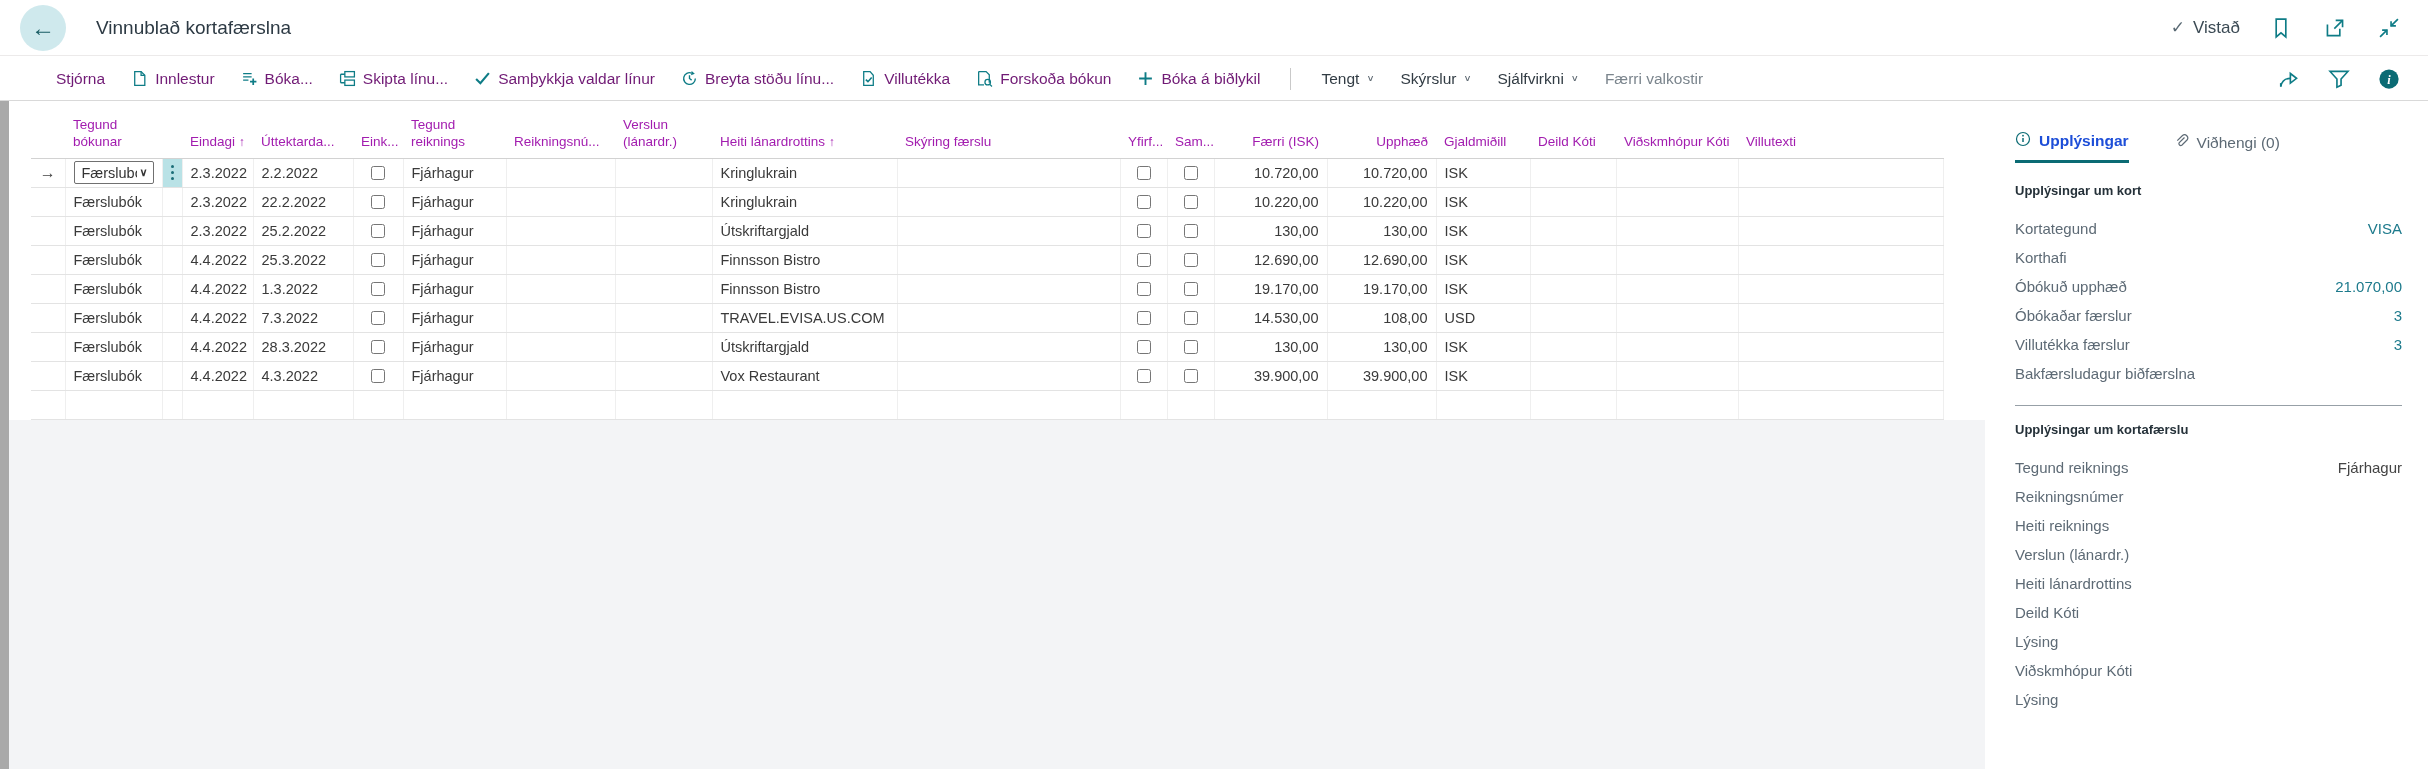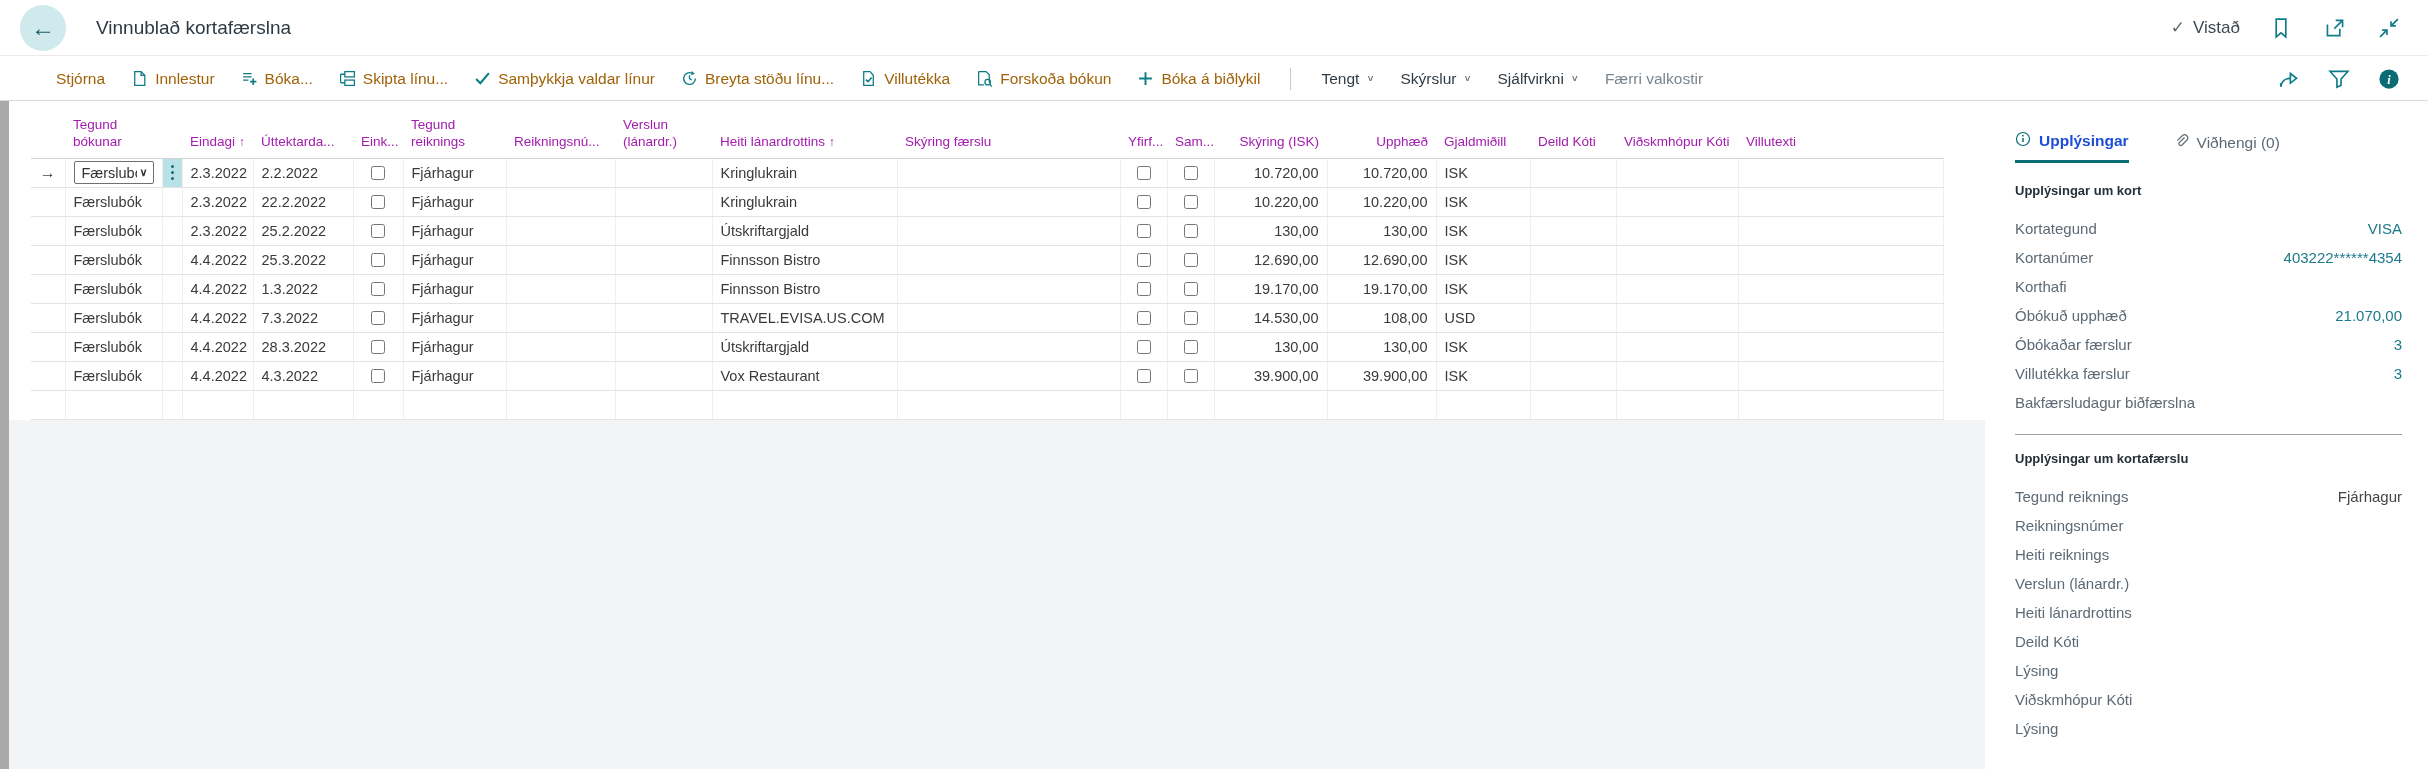--- a/index.html
+++ b/index.html
@@ -17,21 +17,21 @@
   .saved { display:flex; align-items:center; gap:8px; font-size:17px; color:#3b4a54; }
   .saved .chk { color:#5a6a74; font-size:17px; }
   .tb-icon { width:26px; height:26px; color:#0e7c86; cursor:pointer; background:none; border:none;
              display:flex; align-items:center; justify-content:center; }
   .tb-icon svg { width:22px; height:22px; }
 
   
   .toolbar { position:absolute; left:0; top:57px; width:2428px; height:44px; background:#fff;
              border-bottom:1px solid #d9d9d9; display:flex; align-items:center; padding:0 26px 0 56px; }
   .toolbar-left { display:flex; align-items:center; gap:26px; flex:1; }
-  .titem { display:flex; align-items:center; gap:7px; font-size:15.5px; color:#a16207; background:none;
+  .titem { display:flex; align-items:center; gap:7px; font-size:15.5px; color:#701a75; background:none;
            border:none; cursor:pointer; font-family:inherit; white-space:nowrap; }
   .titem svg { width:17px; height:17px; color:#0e7c86; }
   .tdivider { width:1px; height:22px; background:#c9c9c9; margin:0 4px; }
   .tmenu { display:flex; align-items:center; gap:7px; font-size:15.5px; color:#323c44; background:none;
            border:none; cursor:pointer; font-family:inherit; }
   .tmenu .caret { font-size:11px; color:#5f6a73; transform:scaleY(.8); }
   .tmore { font-size:15.5px; color:#7b858d; background:none; border:none; cursor:pointer; font-family:inherit; }
   .toolbar-right { display:flex; align-items:center; gap:24px; }
 
   
@@ -247,21 +247,21 @@
               <th>Eindagi <span class="sort">↑</span></th>
               <th>Úttektarda...</th>
               <th>Eink...</th>
               <th>Tegund reiknings</th>
               <th>Reikningsnú...</th>
               <th>Verslun (lánardr.)</th>
               <th>Heiti lánardrottins <span class="sort">↑</span></th>
               <th>Skýring færslu</th>
               <th>Yfirf...</th>
               <th>Sam...</th>
-              <th class="r">Skýring (ISK)</th>
+              <th class="r">Færri (ISK)</th>
               <th class="r">Upphæð</th>
               <th>Gjaldmiðill</th>
               <th>Deild Kóti</th>
               <th>Viðskmhópur Kóti</th>
               <th>Villutexti</th>
             </tr>
           </thead>
         <tbody>
             <tr>
               <td class="ind">→</td>
@@ -533,24 +533,20 @@
           <span>Viðhengi (0)</span>
         </button>
       </div>
     <div>
         <div class="ph-heading">Upplýsingar um kort</div>
         <div class="pfield">
           <span class="lbl">Kortategund</span>
           <span class="val link">VISA</span>
         </div>
         <div class="pfield">
-          <span class="lbl">Kortanúmer</span>
-          <span class="val link">403222******4354</span>
-        </div>
-        <div class="pfield">
           <span class="lbl">Korthafi</span>
           <span class="val"></span>
         </div>
         <div class="pfield">
           <span class="lbl">Óbókuð upphæð</span>
           <span class="val link">21.070,00</span>
         </div>
         <div class="pfield">
           <span class="lbl">Óbókaðar færslur</span>
           <span class="val link">3</span>

